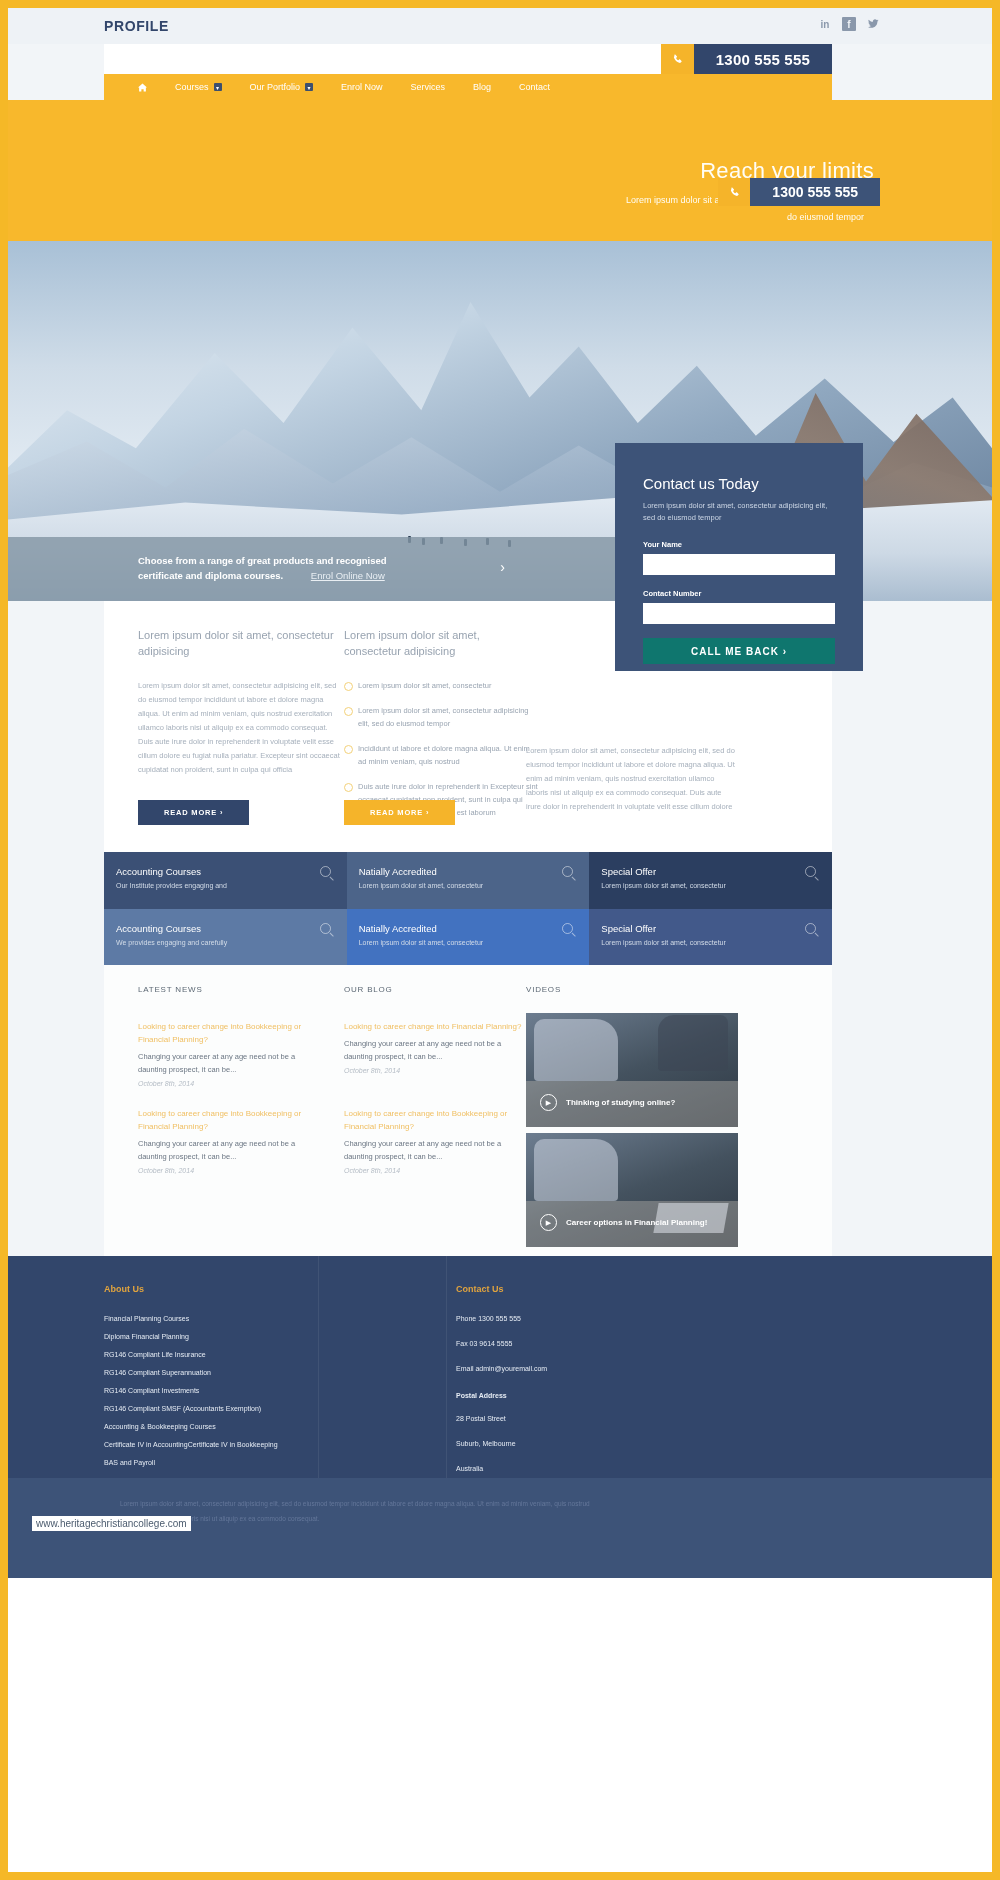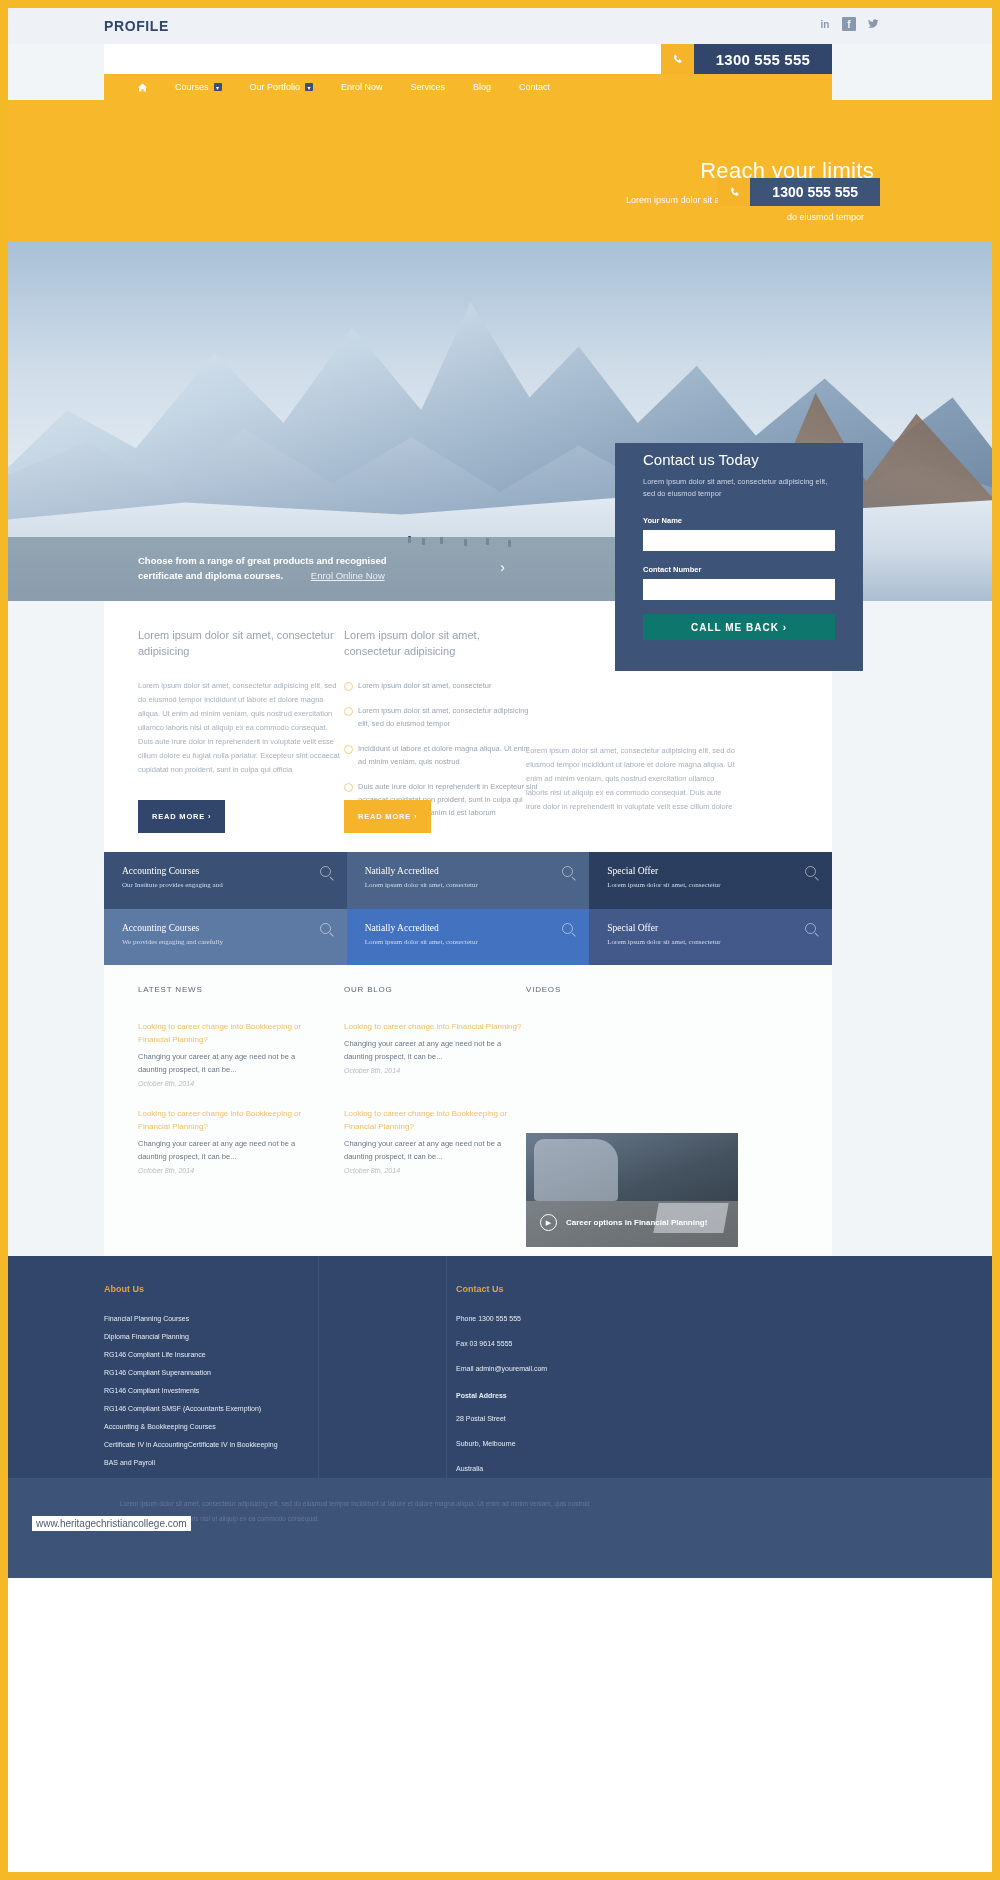--- a/index.html
+++ b/index.html
@@ -81,21 +81,21 @@
   }
   .climber{ position:absolute; width:3px; height:7px; background:#2a3c52; border-radius:1px; }
   #hero-title{ position:absolute; left:606px; top:58px; width:260px;
     font-size:22px; color:#fffdf6; font-weight:300; letter-spacing:.3px;}
   #hero-sub{ position:absolute; left:606px; top:92px; width:250px;
     font-size:9px; line-height:17px; color:#fffdf5; text-align:right;}
   #hero-title{ text-align:right; }
 
   
   #contact-card{ position:absolute; left:607px; top:435px; width:248px; height:228px;
-     background:#3d5378; padding:8px 28px 0 28px; z-index:5;}
+     background:#3d5378; padding:32px 28px 0 28px; z-index:5;}
   #cc-title{ font-size:15px; color:#fff; font-weight:400; margin-bottom:8px;}
   #cc-desc{ font-size:7.5px; line-height:12px; color:#ccd6e5; margin-bottom:16px;}
   .cc-label{ font-size:7.5px; color:#fff; font-weight:bold; margin-bottom:5px; }
   .cc-input{ width:100%; height:21px; background:#fff; border:none; margin-bottom:14px; }
   #cc-btn{ width:100%; height:26px; background:#0f766e; border:none; color:#fff;
      font-size:10px; font-weight:bold; letter-spacing:1px; cursor:pointer; }
 
   
   #cta{ position:absolute; left:0; top:529px; width:607px; height:64px;
         background:rgba(132,150,165,.82); z-index:4;}
@@ -109,42 +109,42 @@
   .col{ position:absolute; top:26px; }
   #col1{ left:34px; width:205px; }
   #col2{ left:240px; width:195px; }
   .colhead{ font-size:11px; line-height:16px; color:#98a3b0; font-weight:300; margin-bottom:20px;}
   .colbody{ font-size:7.5px; line-height:14px; color:#a6b0bc; }
   .blist{ list-style:none; }
   .blist li{ font-size:7.5px; line-height:13px; color:#9aa5b2; margin-bottom:12px;
      padding-left:14px; position:relative;}
   .blist li:before{ content:""; position:absolute; left:0; top:3px; width:7px; height:7px;
      border:1.5px solid #f3d179; border-radius:50%;}
-  .btn{ position:absolute; height:33px; display:flex; align-items:center; padding:0 14px;
+  .btn{ position:absolute; height:25px; display:flex; align-items:center; padding:0 26px;
      color:#fff; font-size:7.5px; font-weight:bold; letter-spacing:.8px; gap:14px; }
   #btn1{ left:34px; top:199px; background:#32466b; }
   #btn2{ left:240px; top:199px; background:#f5b42a; }
   
   #vidtile{ position:absolute; left:422px; top:0; width:212px; height:124px;
      background:linear-gradient(175deg,#3c4756 0%,#2b3542 55%,#1d242e 100%); overflow:hidden;}
   #vidtile .trees{ position:absolute; left:0; top:0; width:212px; height:64px;
      background:#8fa4b8; clip-path:polygon(0 0,100% 0,100% 60%,94% 34%,88% 72%,80% 40%,
        72% 78%,64% 44%,56% 82%,47% 40%,39% 76%,31% 46%,23% 80%,14% 42%,6% 74%,0 48%);
      opacity:.55;}
   .playrow{ position:absolute; left:14px; bottom:16px; display:flex; align-items:center; gap:9px;}
   .play{ width:17px; height:17px; border-radius:50%; border:1.6px solid #fff;
      display:flex; align-items:center; justify-content:center; color:#fff; font-size:7px;}
   .playtxt{ font-size:8px; color:#fff; font-weight:bold; }
   #col3body{ position:absolute; left:422px; top:143px; width:212px;
      font-size:7.5px; line-height:14px; color:#a6b0bc;}
 
   
   #tiles{ position:absolute; left:96px; top:844px; width:728px; height:113px; display:grid;
      grid-template-columns:1fr 1fr 1fr; grid-template-rows:1fr 1fr;}
-  .tile{ position:relative; padding:14px 18px;font-family:Liberation Serif, serif; }
+  .tile{ position:relative; padding:14px 12px; }
   .t-title{ font-size:9.5px; color:#fff; margin-bottom:5px; }
   .t-sub{ font-size:7px; color:#d3dce8; }
   .t-ico{ position:absolute; right:16px; top:14px; width:11px; height:11px;
      border:1.4px solid rgba(255,255,255,.5); border-radius:50%;}
   .t-ico:after{ content:""; position:absolute; right:-4px; bottom:-3px; width:5px; height:1.4px;
      background:rgba(255,255,255,.5); transform:rotate(45deg);}
   .tA{background:#3b5075;} .tB{background:#4c6489;} .tC{background:#2b3e60;}
   .tD{background:#5d7aa5;} .tE{background:#4272c0;} .tF{background:#42598a;}
 
   
@@ -362,20 +362,29 @@
       <div class="p-title">Looking to career change into Financial Planning?</div>
       <div class="p-body">Changing your career at any age need not be a daunting prospect, it can be...</div>
       <div class="p-date">October 8th, 2014</div>
     </div>
     <div class="post" id="p4">
       <div class="p-title">Looking to career change into Bookkeeping or Financial Planning?</div>
       <div class="p-body">Changing your career at any age need not be a daunting prospect, it can be...</div>
       <div class="p-date">October 8th, 2014</div>
     </div>
 
+    <div class="vthumb" id="v1">
+      <div class="deskshape"></div>
+      <div class="shirt"></div>
+      <div class="shirt2"></div>
+      <div class="playrow">
+        <span class="play">▶</span>
+        <span class="playtxt">Thinking of studying online?</span>
+      </div>
+    </div>
     <div class="vthumb" id="v2">
       <div class="deskshape"></div>
       <div class="shirt"></div>
       <div class="lap"></div>
       <div class="playrow">
         <span class="play">▶</span>
         <span class="playtxt">Career options in Financial Planning!</span>
       </div>
     </div>
   </section>

